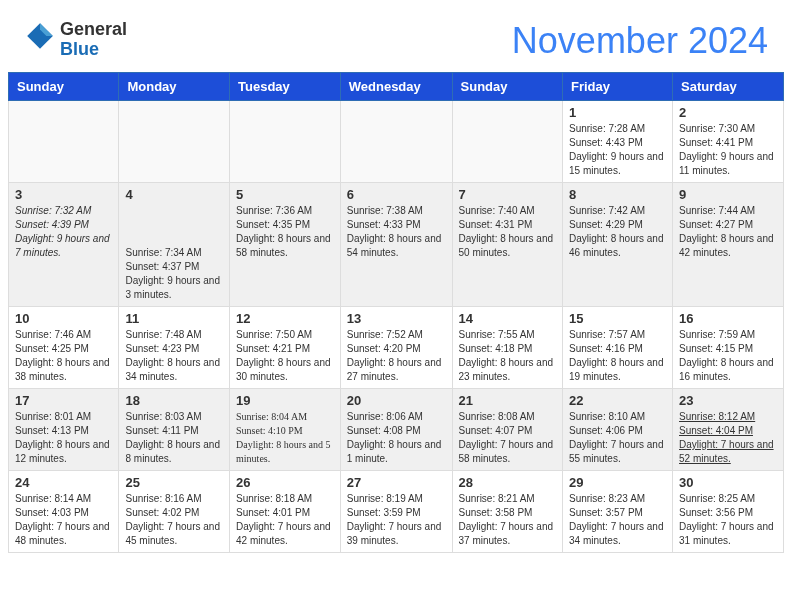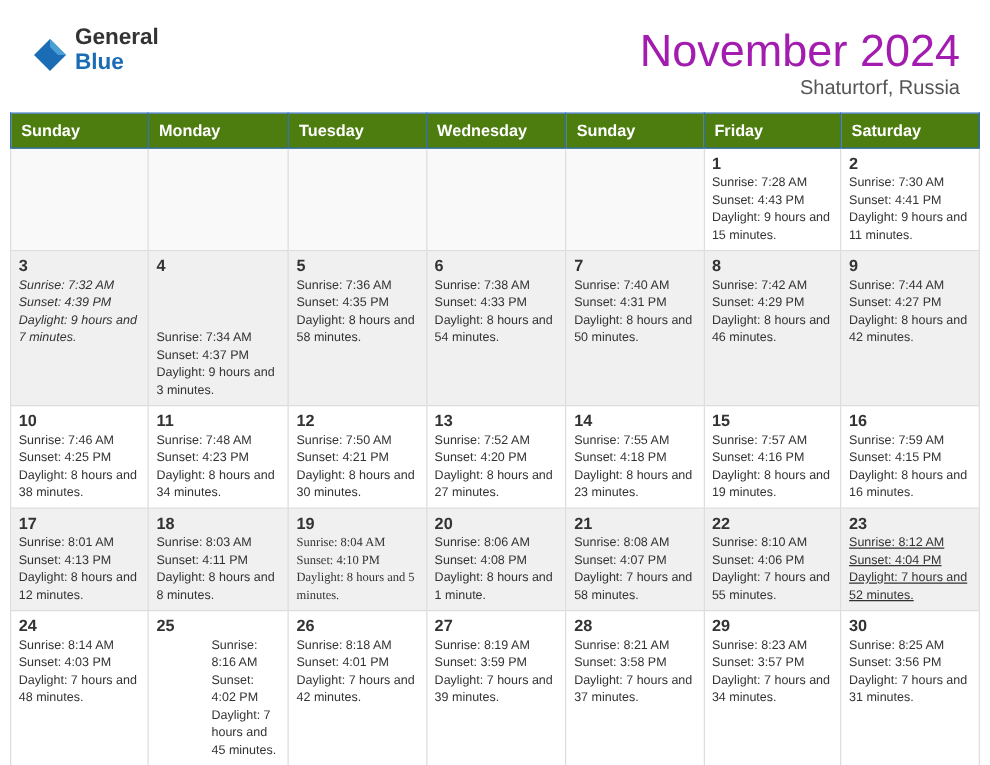--- a/index.html
+++ b/index.html
@@ -7,21 +7,21 @@
     
     .header {
       display: flex;
       justify-content: space-between;
       align-items: flex-start;
       padding: 20px 24px 10px 24px;
     }
     
     .logo {
       display: flex;
-      align-items: flex-end;
+      align-items: flex-start;
       gap: 4px;
     }
     
     .logo-text {
       font-size: 18px;
       font-weight: bold;
       line-height: 1.1;
     }
     
     .logo-general { color: #333; }
@@ -32,36 +32,36 @@
       height: 32px;
     }
     
     .title-block {
       text-align: right;
     }
     
     .month-title {
       font-size: 36px;
       font-weight: normal;
-      color: #a21caf;
+      color: #3b82f6;
     }
     
     .location-title {
       font-size: 16px;
       color: #555;
     }
     
     .calendar-table {
       width: calc(100% - 16px);
       margin: 0 8px 8px 8px;
       border-collapse: collapse;
     }
     
     .calendar-table th {
-      background-color: #4d7c0f;
+      background-color: #1d4ed8;
       color: white;
       font-size: 13px;
       font-weight: bold;
       padding: 6px 8px;
       text-align: left;
       border: 1px solid #2e6db4;
     }
     
     .calendar-table td {
       vertical-align: top;
@@ -104,21 +104,20 @@
       <polygon points="20,4 36,20 20,36 4,20" fill="#1a6cb5"></polygon>
       <polygon points="20,4 36,20 28,20 20,12" fill="#4a9fd4"></polygon>
     </svg>
     <div class="logo-text">
       <span class="logo-general">General</span><br>
       <span class="logo-blue">Blue</span>
     </div>
   </div>
   <div class="title-block">
     <div class="month-title">November 2024</div>
-    <div class="location-title">Shaturtorf, Russia</div>
   </div>
 </div>
 
 <table class="calendar-table">
   <thead>
     <tr>
     <th>Sunday</th>
         <th>Monday</th>
         <th>Tuesday</th>
         <th>Wednesday</th>
@@ -281,21 +280,21 @@
       </tr>
       <tr>
         <td>
           <span class="day-number">24</span>
           <div class="day-info" style="white-space: pre-line;">Sunrise: 8:14 AM
 Sunset: 4:03 PM
 Daylight: 7 hours and 48 minutes.</div>
         </td>
         <td>
           <span class="day-number">25</span>
-          <div class="day-info" style="white-space: pre-line; margin-left: 44px;">Sunrise: 8:16 AM
+          <div class="day-info" style="white-space: pre-line;">Sunrise: 8:16 AM
 Sunset: 4:02 PM
 Daylight: 7 hours and 45 minutes.</div>
         </td>
         <td>
           <span class="day-number">26</span>
           <div class="day-info" style="white-space: pre-line;">Sunrise: 8:18 AM
 Sunset: 4:01 PM
 Daylight: 7 hours and 42 minutes.</div>
         </td>
         <td>

